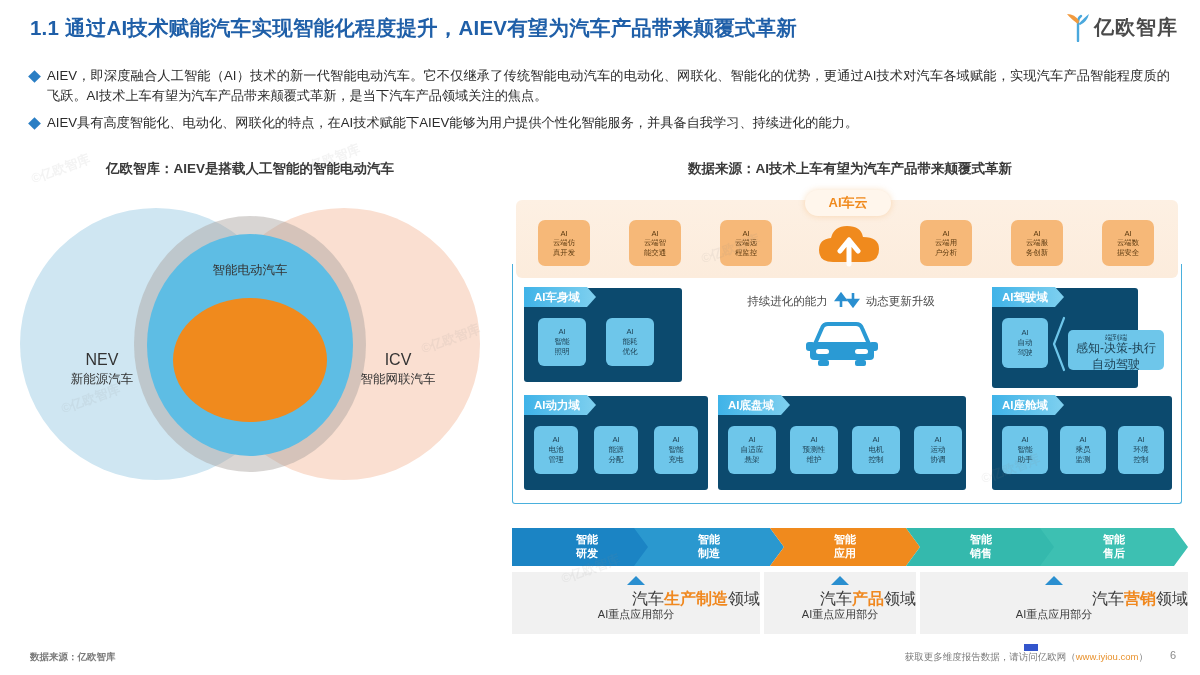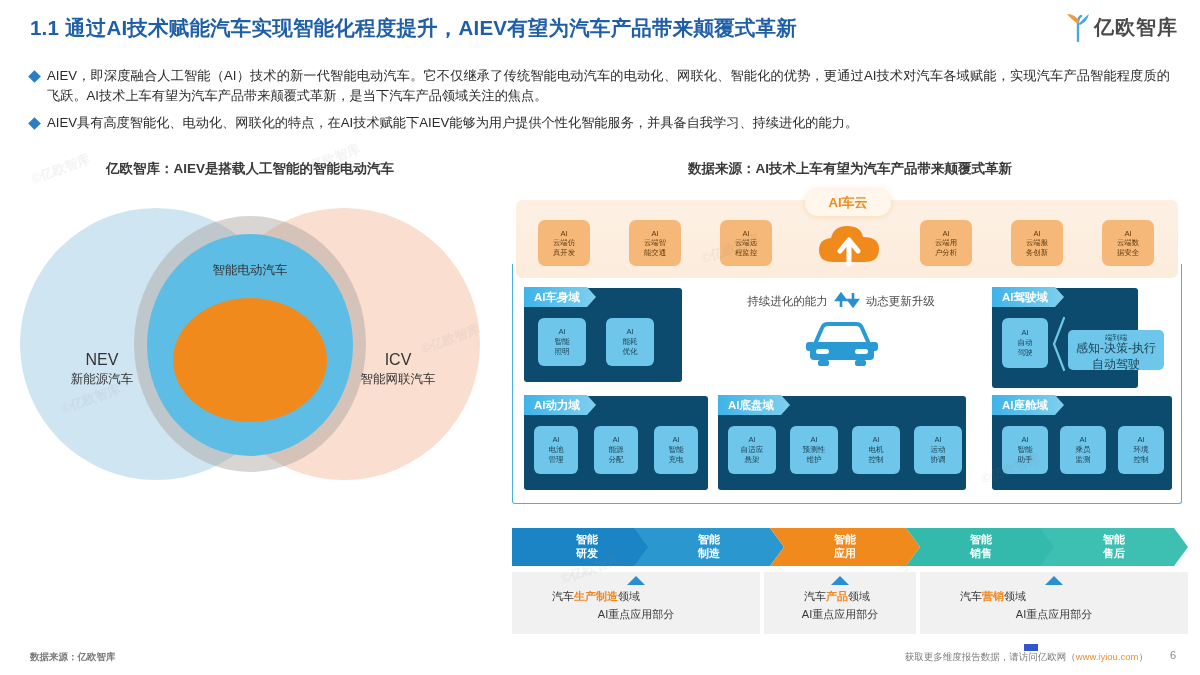--- a/index.html
+++ b/index.html
@@ -133,22 +133,22 @@
   .arrow:first-child { clip-path:polygon(0 0, calc(100% - 14px) 0, 100% 50%, calc(100% - 14px) 100%, 0 100%); }
 
   
   .callouts { position:absolute; left:512px; top:572px; width:676px; height:62px; }
   .callout { position:absolute; top:0; height:62px; background:#f1f1f1; }
   .callout .tri {
     position:absolute; left:50%; top:4px; transform:translateX(-50%);
     width:0; height:0; border-left:9px solid transparent; border-right:9px solid transparent;
     border-bottom:9px solid #2a8fd0;
   }
-  .callout .l1 { position:absolute; left:0; top:17px; width:100%; text-align:left;
-                 font-size:11px; color:#3a3a3a; white-space:nowrap;margin-left:40px; }
+  .callout .l1 { position:absolute; left:0; top:17px; width:100%; text-align:right;
+                 font-size:16px; color:#3a3a3a; white-space:nowrap; }
   .callout .l2 { position:absolute; left:0; top:35px; width:100%; text-align:center;
                  font-size:11px; color:#3a3a3a; white-space:nowrap; }
   .hl-o { color:#f0881f; font-weight:bold; }
 
   
   .footer { position:absolute; left:0; bottom:0; width:1200px; height:34px;padding-left:43px; }
   .foot-src { position:absolute; left:30px; top:10px; font-size:9.5px; color:#7a7a7a; font-weight:bold; }
   .foot-note { position:absolute; right:52px; top:10px; font-size:9.5px; color:#7a7a7a; white-space:nowrap; }
   .foot-note .lnk { color:#e8922e; }
   .foot-page { position:absolute; right:24px; top:8px; font-size:11px; color:#8a8a8a; }

